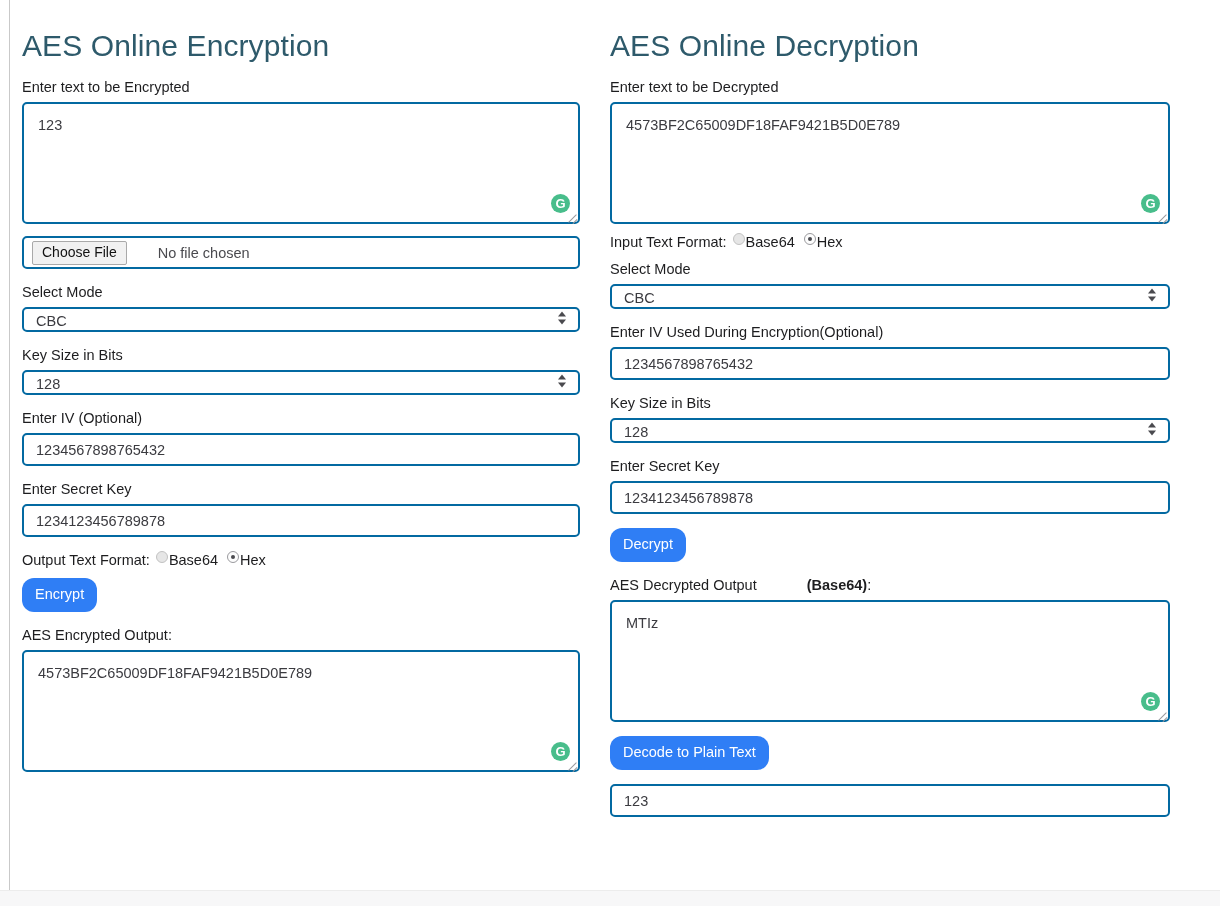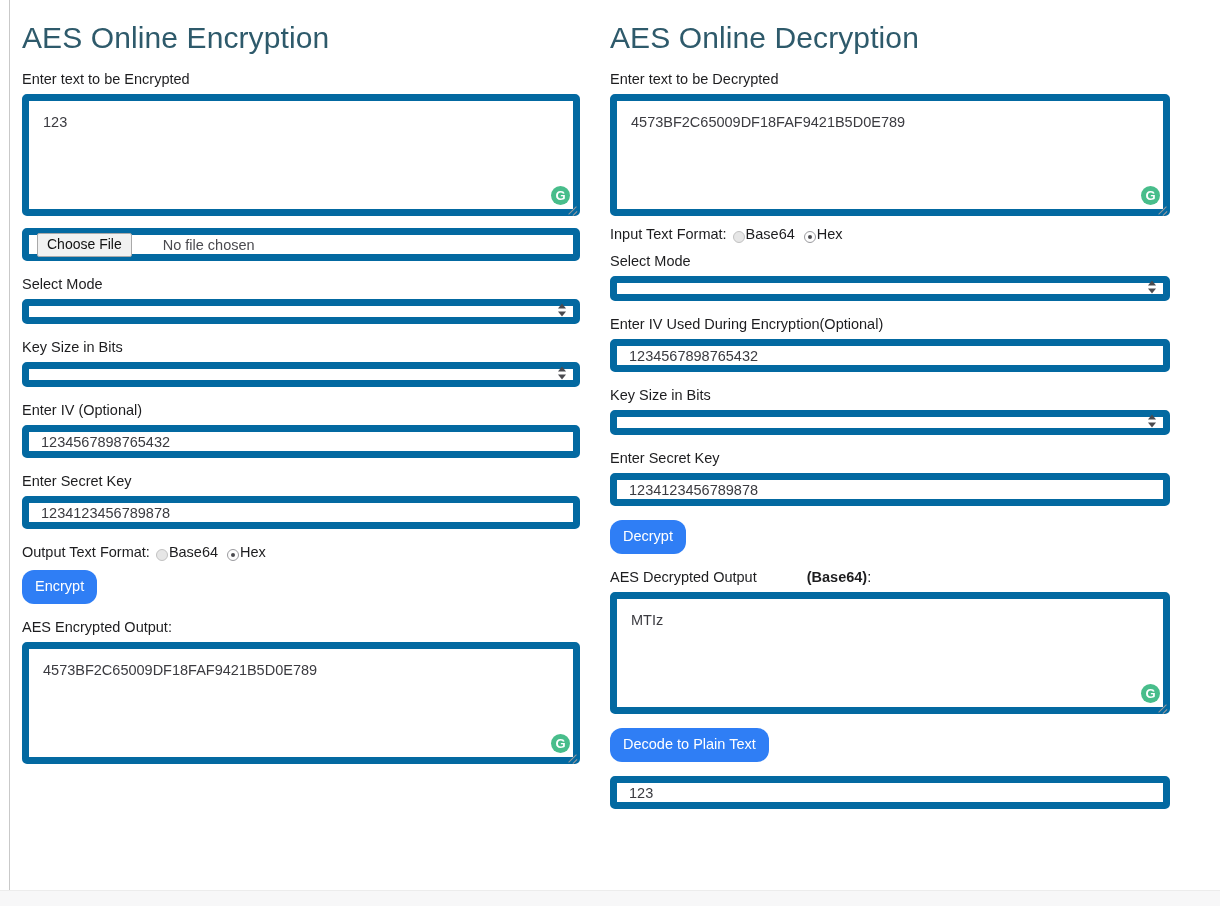--- a/index.html
+++ b/index.html
@@ -26,21 +26,21 @@
     background: #c9c9c9;
   }
   .footer-band {
     position: absolute;
     left: 0; top: 890px;
     width: 1220px; height: 16px;
     background: #f7f7f8;
     border-top: 1px solid #ececec;
   }
 
-  .col { position: absolute; top: 8px; }
+  .col { position: absolute; top: 16px; }
   .col-left  { left: 22px;  width: 558px; }
   .col-right { left: 610px; width: 560px; }
 
   h1.title {
     margin: 0;
     padding: 0;
     font-size: 30px;
     font-weight: 400;
     color: #2e5a6b;
     letter-spacing: 0.1px;
@@ -62,21 +62,21 @@
   .gap-m  { height: 9px; }
   .gap-l  { height: 14px; }
 
   textarea.ta, input.txt, select.sel, .filebox {
     display: block;
     width: 100%;
     font-family: "Liberation Sans", sans-serif;
     font-size: 14.5px;
     color: #3b3b40;
     background: #ffffff;
-    border: 7px solid #0369a1;
+    border: 2px solid #0369a1;
     border-radius: 5px;
     outline: none;
   }
   textarea.ta {
     height: 122px;
     padding: 12px 14px;
     resize: none;
     line-height: 19px;
   }
   input.txt {
@@ -165,21 +165,21 @@
 
   
   .radio-row {
     display: flex;
     align-items: center;
     font-size: 14.5px;
     color: #1d1d1f;
     line-height: 18px;
   }
   .radio-row .rlabel { margin-right: 6px; }
-  .radio-opt { display: inline-flex; align-items: flex-end; margin-right: 9px; }
+  .radio-opt { display: inline-flex; align-items: flex-start; margin-right: 9px; }
   .radio {
     display: inline-block;
     width: 12px; height: 12px;
     border-radius: 50%;
     background: #e6e6e6;
     border: 1px solid #c2c2c2;
     position: relative;
     margin-right: 1px;
   }
   .radio.on { background: #fdfdfd; border-color: #9a9a9e; }

